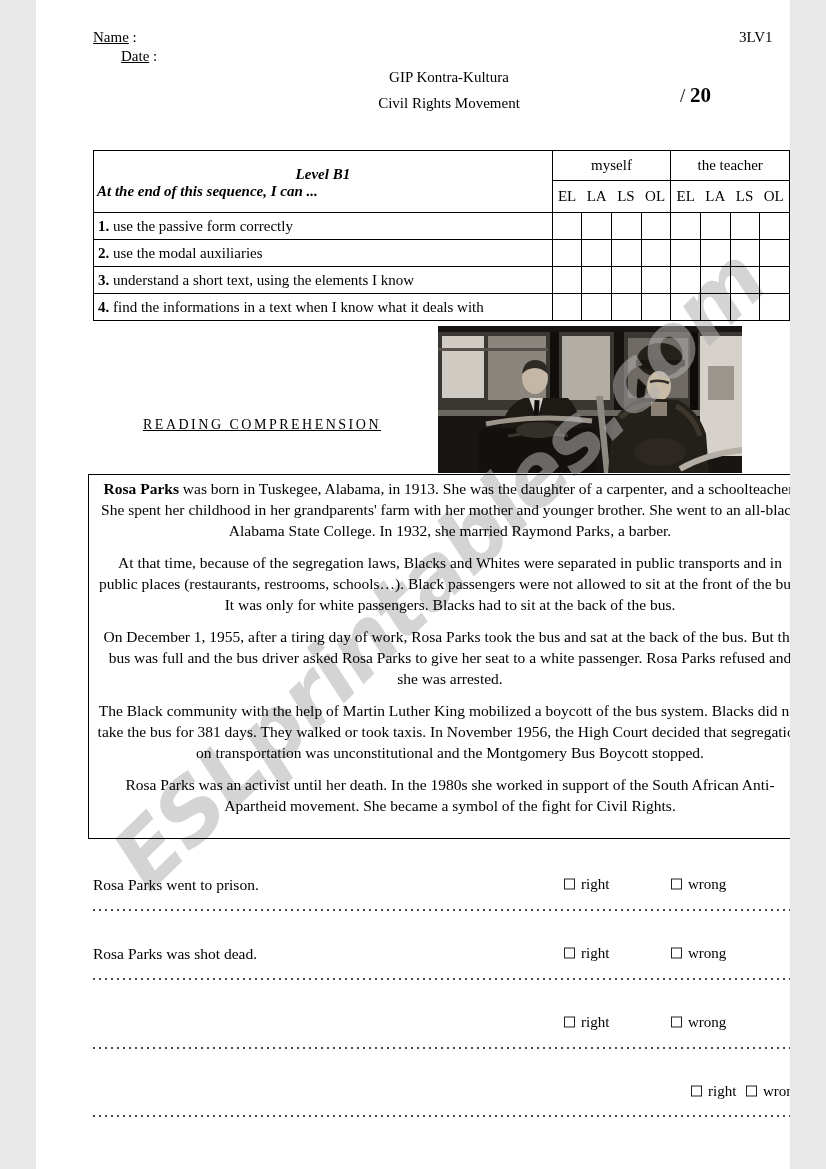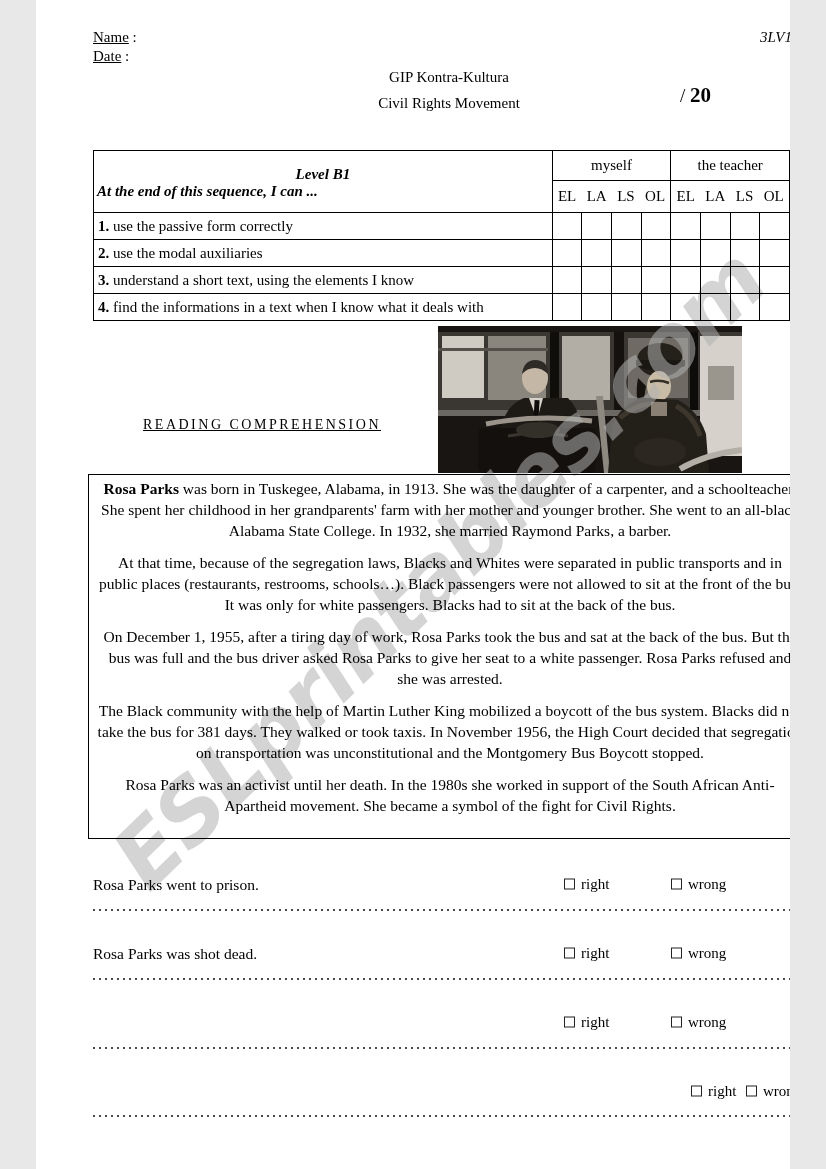--- a/index.html
+++ b/index.html
@@ -7,22 +7,22 @@
     position:relative; width:754px; height:1169px; margin:0 auto;
     background:#ffffff; overflow:hidden;
     font-family:"Liberation Serif", serif; color:#000;
   }
   .abs { position:absolute; }
   .u { text-decoration:underline; }
   .z3 { z-index:3; }
 
   
   .name-line, .date-line { left:57px; font-size:15px; }
-  .name-line { top:29px; } .date-line { top:48px; }
-  .class-code { left:724px; top:29px; font-size:15px;font-style:italic; }
+  .name-line { top:29px; } .date-line { top:48px;margin-left:28px; }
+  .class-code { left:703px; top:29px; font-size:15px; }
   .title-row { left:0; width:826px; text-align:center; font-size:15px; }
   .t1 { top:69px; } .t2 { top:95px; }
   .score { left:644px; top:83px; font-size:19px; }
   .score b { font-size:21px; }
 
   
   .skills { left:57px; top:150px; }
   table.grid { border-collapse:collapse; table-layout:fixed; background:transparent; }
   table.grid td { border:1px solid #000; padding:0; font-size:15px; vertical-align:middle; }
   td.thick { border-left:3px solid #000; }

